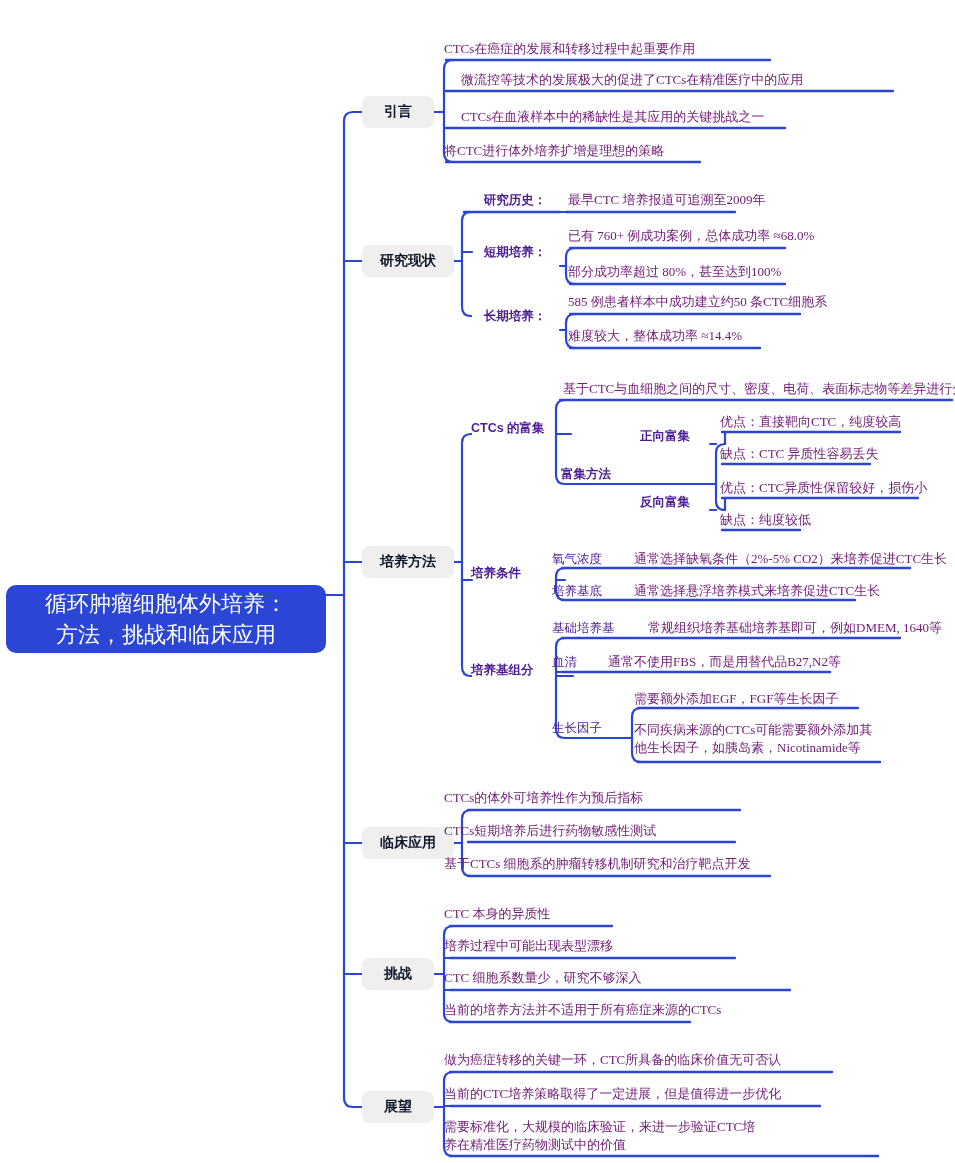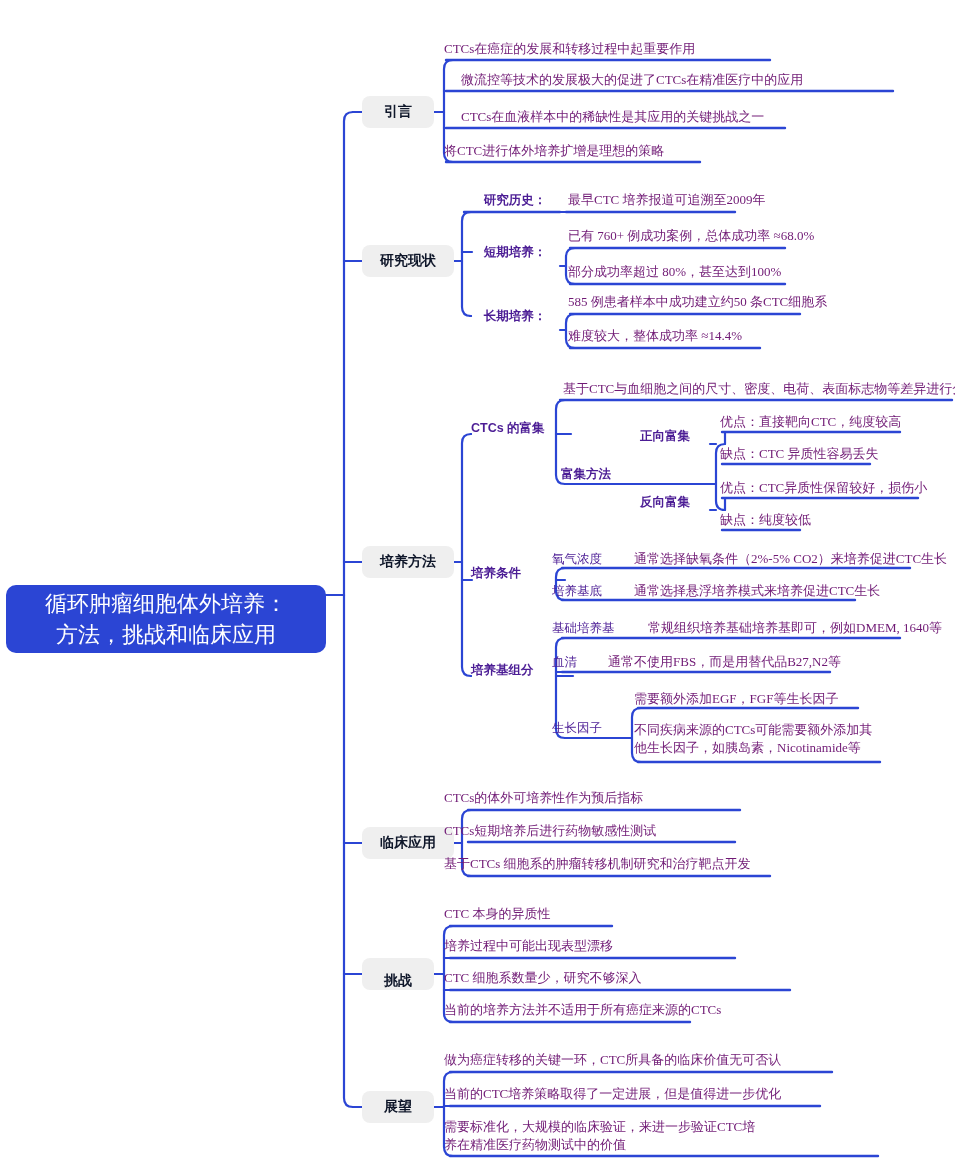--- a/index.html
+++ b/index.html
@@ -153,21 +153,21 @@
   </div>
 
   <div class="node l2" style="left:362px;top:546px;width:92px;height:32px;">
     <span>培养方法</span>
   </div>
 
   <div class="node l2" style="left:362px;top:827px;width:92px;height:32px;">
     <span>临床应用</span>
   </div>
 
-  <div class="node l2" style="left:362px;top:958px;width:72px;height:32px;align-items:flex-end;">
+  <div class="node l2" style="left:362px;top:958px;width:72px;height:32px;">
     <span>挑战</span>
   </div>
 
   <div class="node l2" style="left:362px;top:1091px;width:72px;height:32px;">
     <span>展望</span>
   </div>
 
   <div class="node leaf" style="left:444px;top:38px;width:330px;height:22px;">
     <span>CTCs在癌症的发展和转移过程中起重要作用</span>
   </div>

